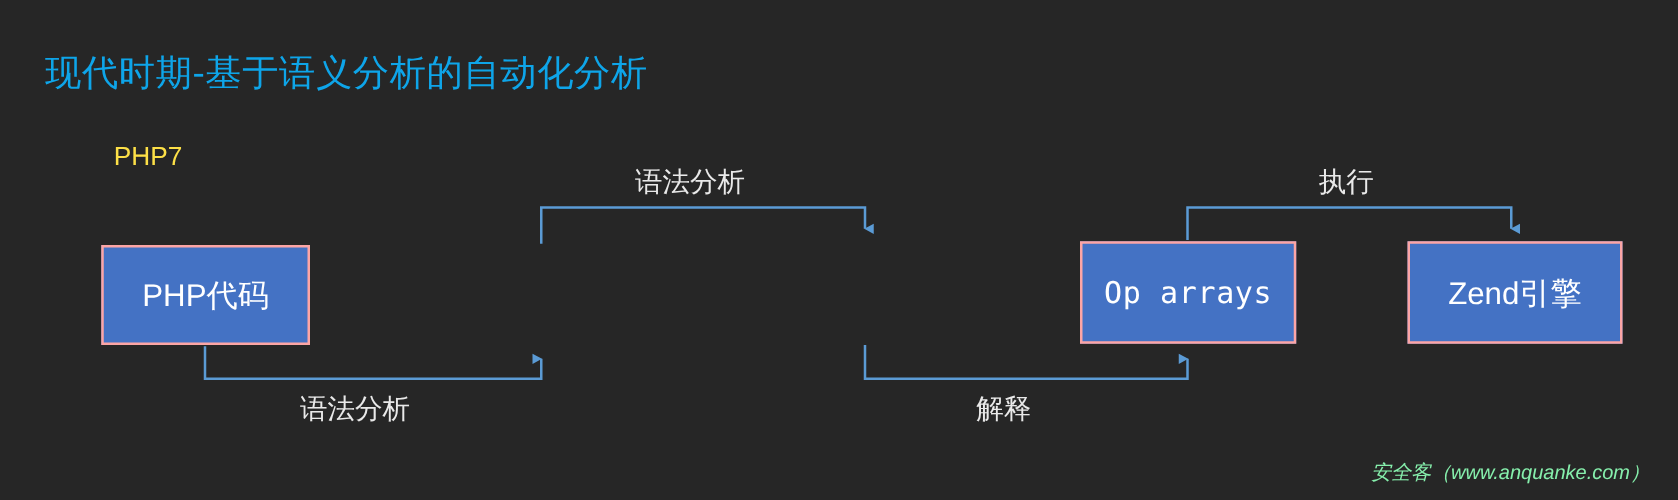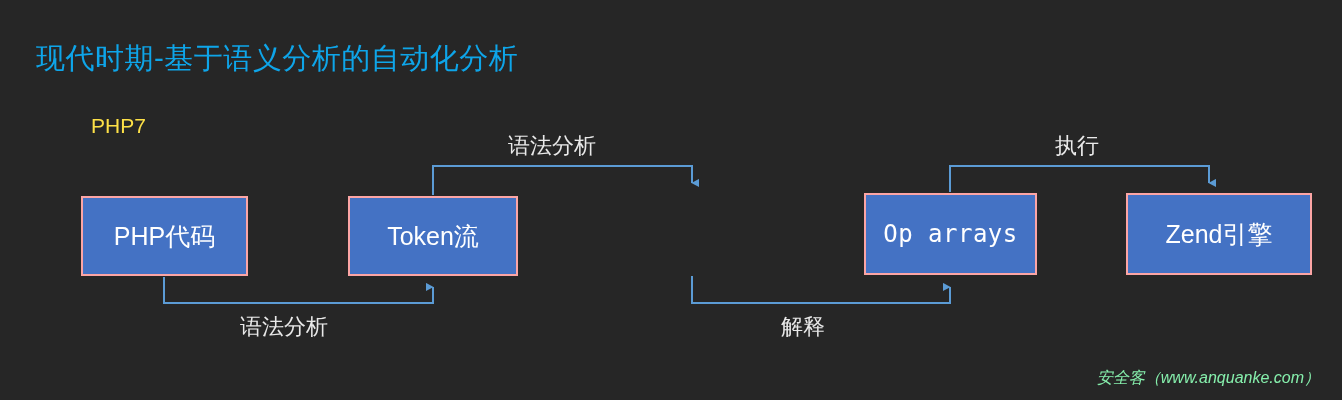--- a/index.html
+++ b/index.html
@@ -53,21 +53,21 @@
   .node-label {
     display: block;
   }
   .node-sans { font-family: "Liberation Sans", "DejaVu Sans", sans-serif; font-size: 25px; }
   .node-mono { font-family: "DejaVu Sans Mono", "Liberation Mono", monospace; font-size: 24px; letter-spacing: 0.5px; }
 
   #node-php    { left: 81px;   top: 196px; width: 167px; height: 80px; }
   #node-token  { left: 348px;  top: 196px; width: 170px; height: 80px; }
   #node-ast    { left: 607px;  top: 193px; width: 170px; height: 82px; }
   #node-op     { left: 864px;  top: 193px; width: 173px; height: 82px; }
-  #node-zend   { left: 1126px; top: 193px; width: 186px; height: 82px; text-align: center; }
+  #node-zend   { left: 1126px; top: 193px; width: 172px; height: 82px; text-align: center; }
 
   
   .connectors {
     position: absolute;
     left: 0;
     top: 0;
     width: 1342px;
     height: 400px;
     pointer-events: none;
   }
@@ -128,23 +128,20 @@
 
     <g>
       <path d="M950,192 L950,166 L1209,166 L1209,183" fill="none" stroke="#5B9BD5" stroke-width="2" marker-end="url(#arrow-down)"></path>
     </g>
   </svg>
 
   <div class="node" id="node-php">
     <span class="node-label node-sans">PHP代码</span>
   </div>
 
-  <div class="node" id="node-token">
-    <span class="node-label node-sans">Token流</span>
-  </div>
 
 
   <div class="node" id="node-op">
     <span class="node-label node-mono">Op arrays</span>
   </div>
 
   <div class="node" id="node-zend">
     <span class="node-label node-sans">Zend引擎</span>
   </div>
 

